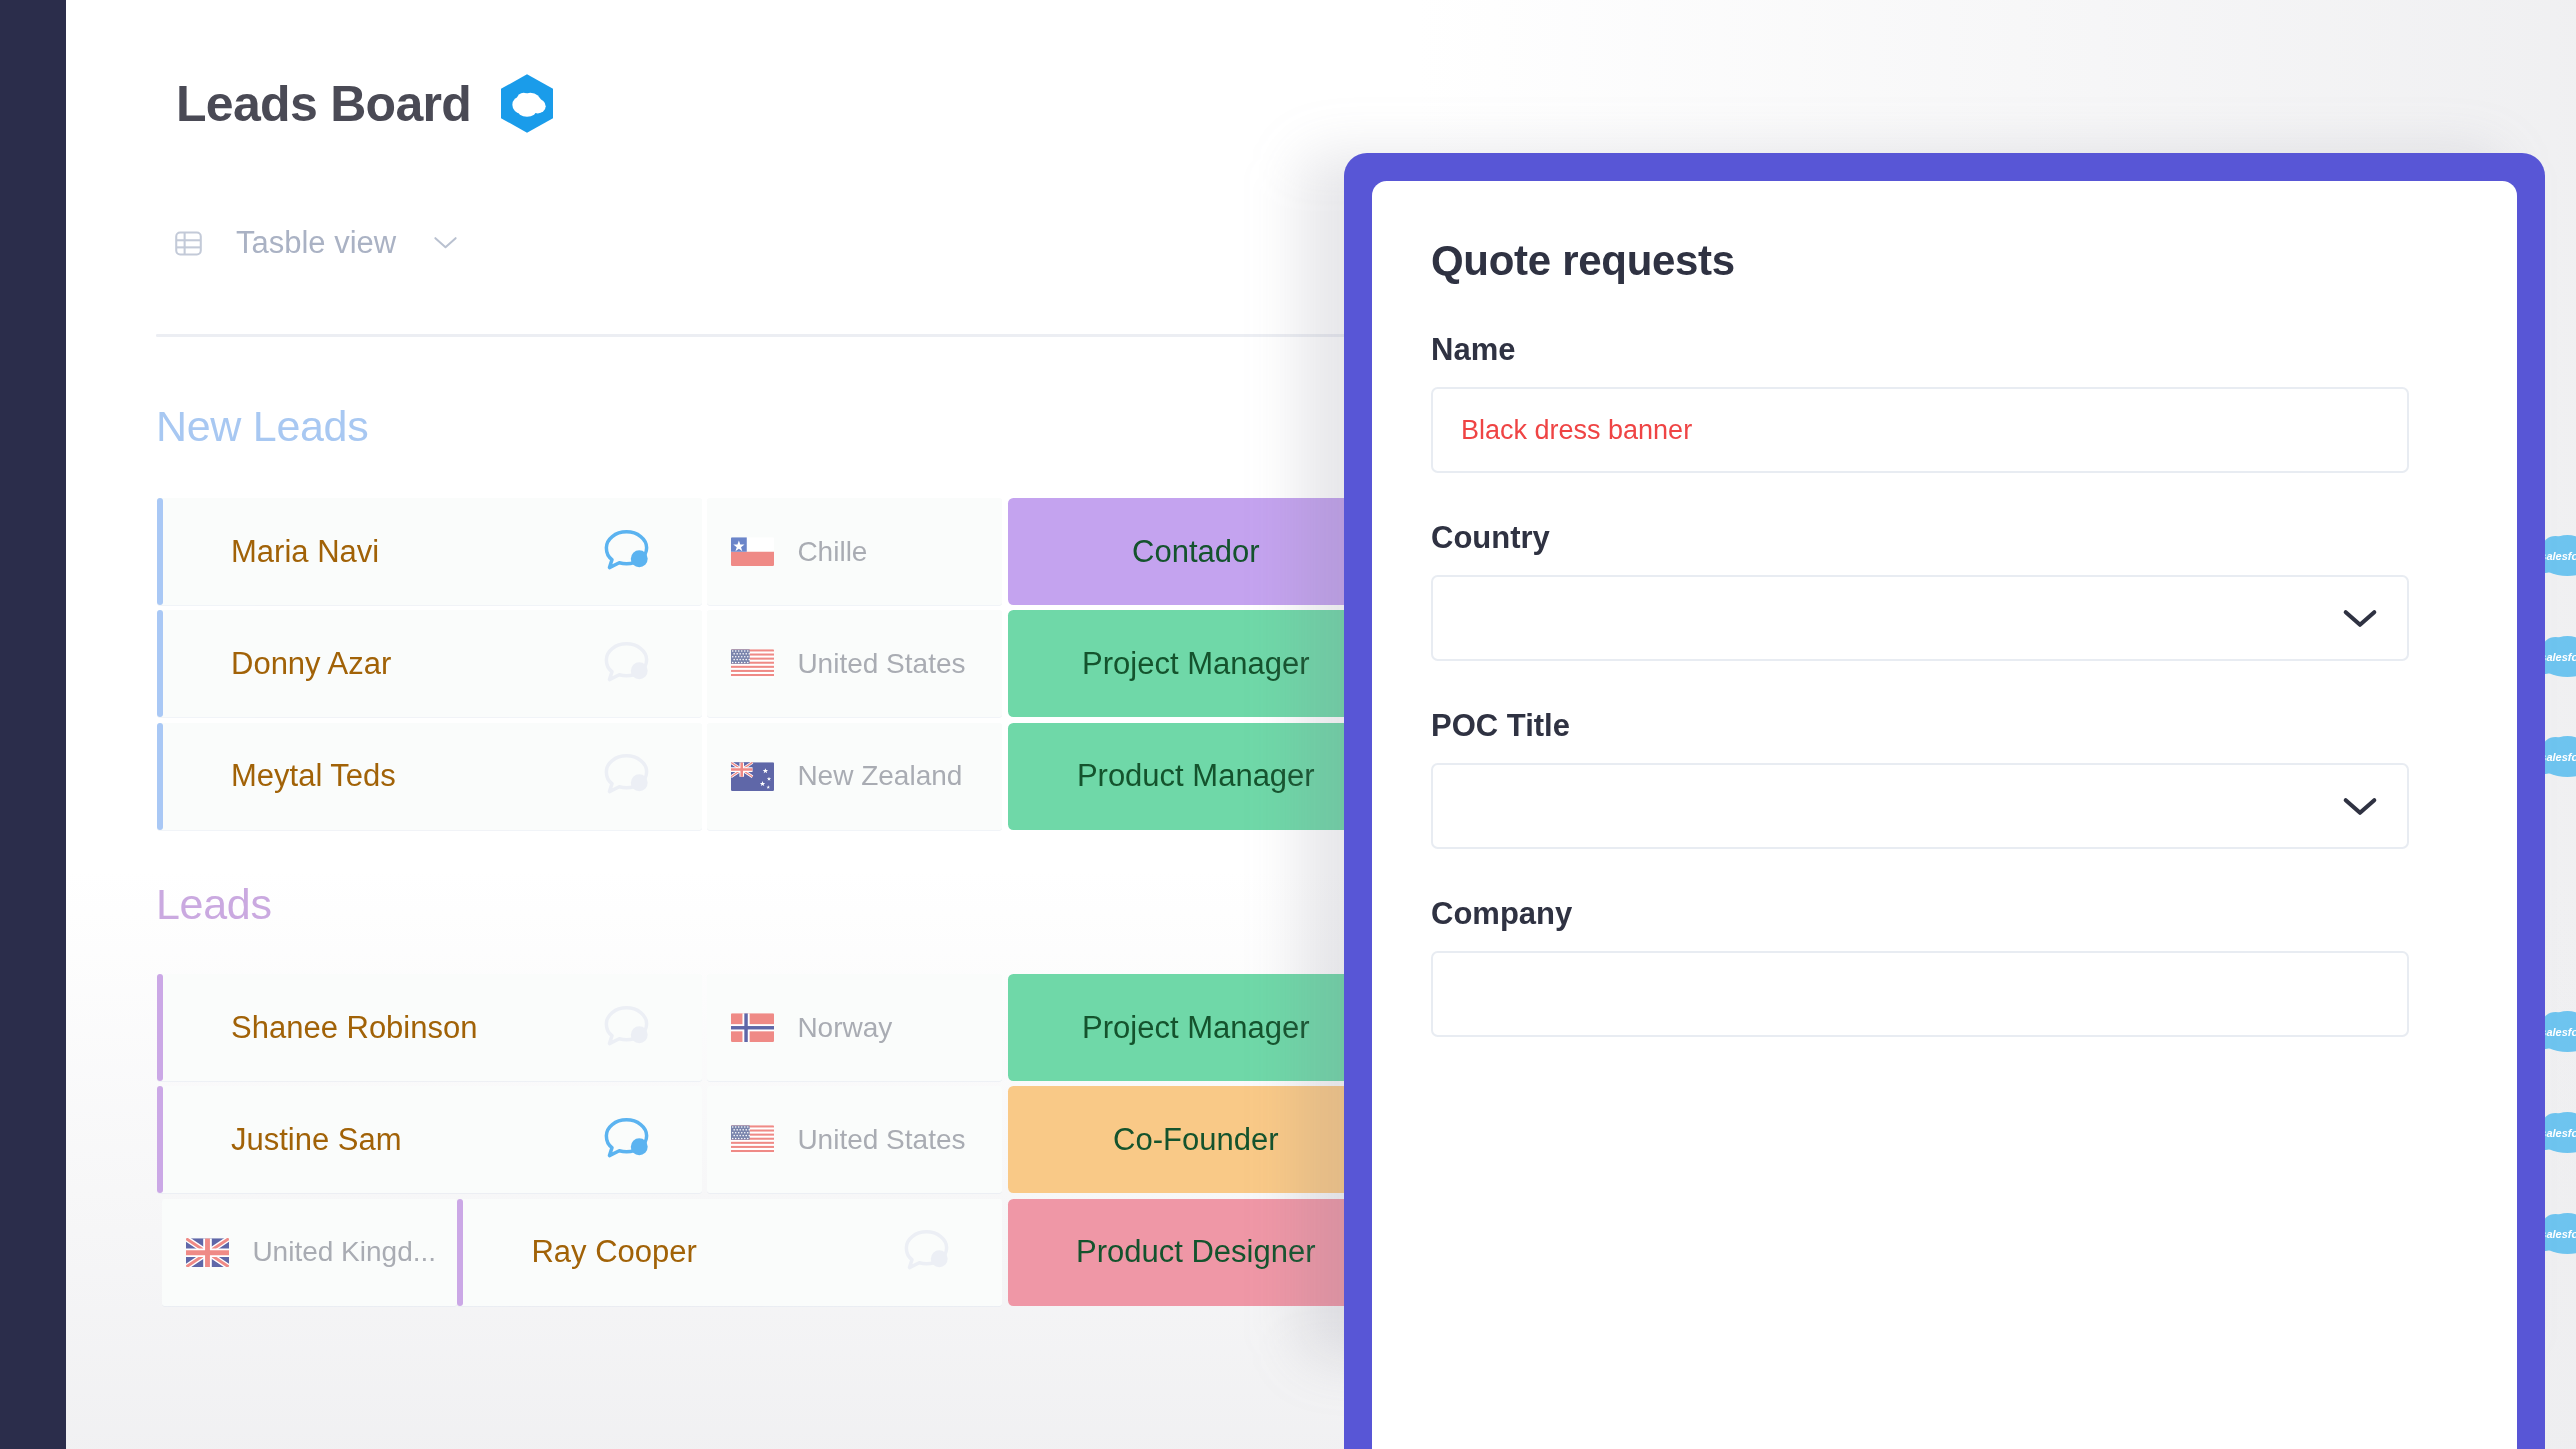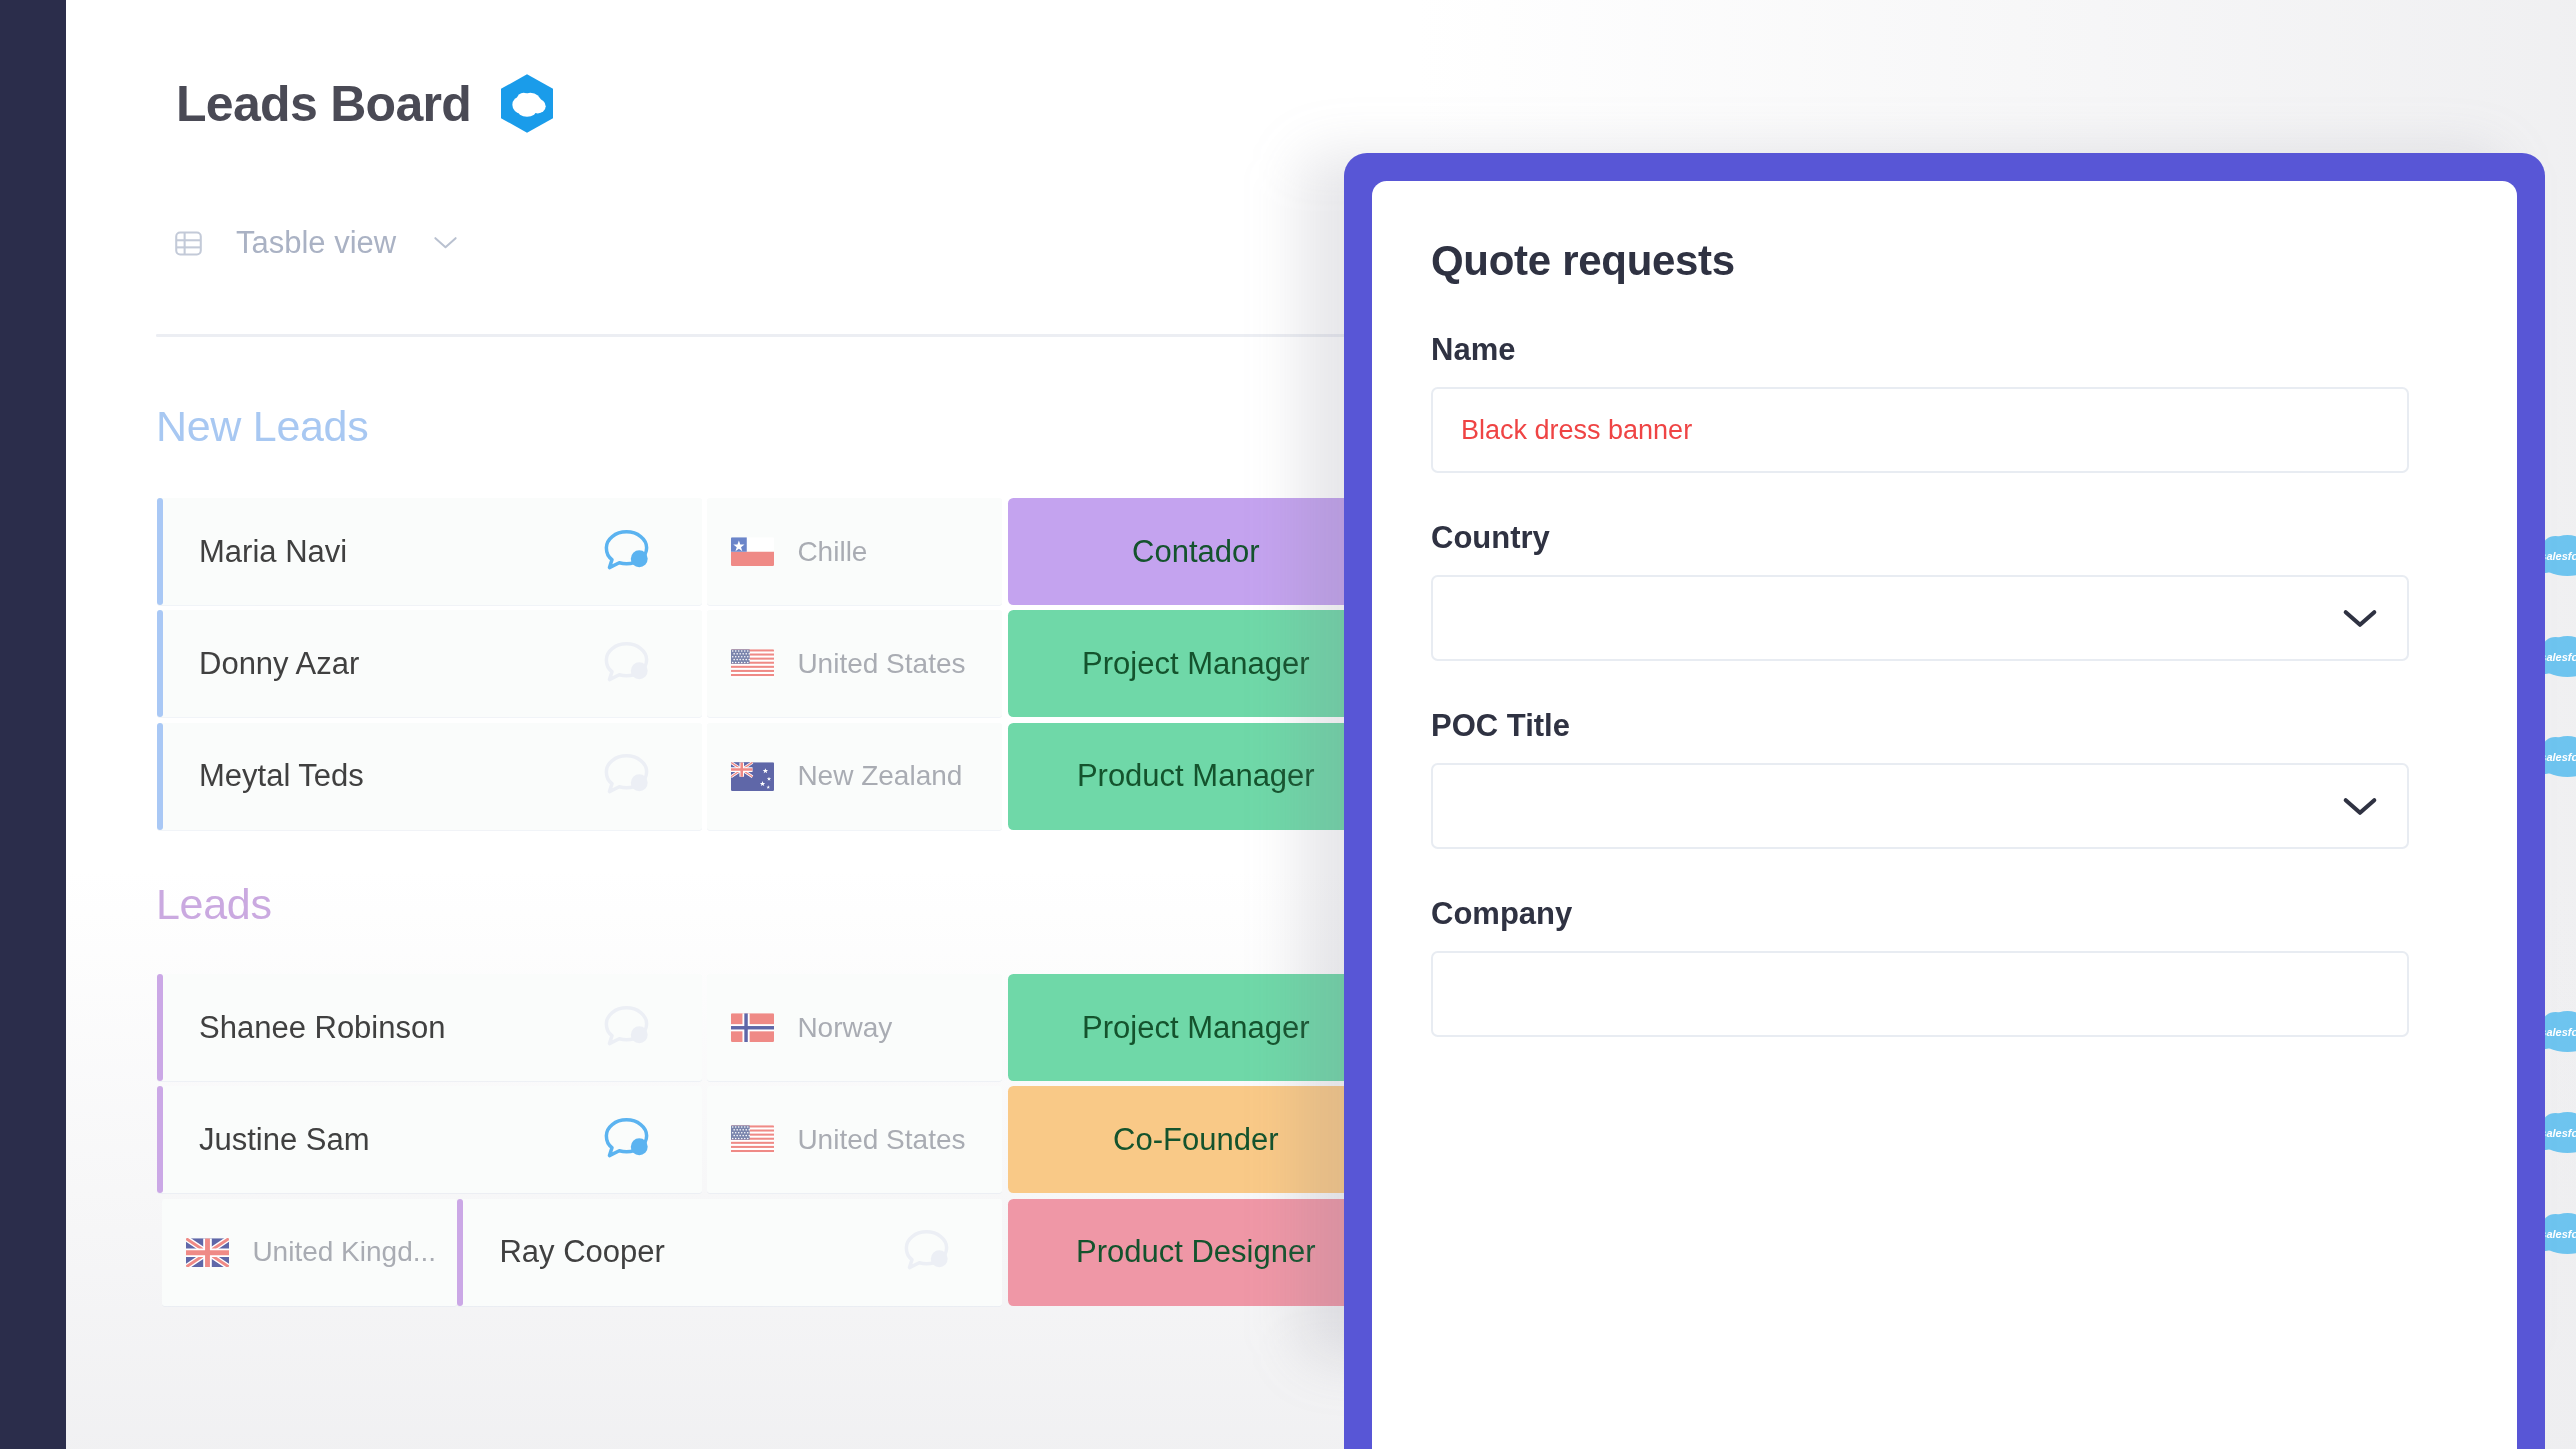--- a/index.html
+++ b/index.html
@@ -65,21 +65,21 @@
     box-shadow:0 0.7px 0 rgba(222,228,236,.55);
   }
   .cell-name{ width:545px; padding-left:42px; }
   .row-accent{
     position:absolute; left:0; top:0; width:6px; height:100%;
     border-radius:3.4px;
   }
   .accent-blue{ background:#a9c8f5; }
   .accent-purple{ background:#cba8e6; }
 
-  .name-text{ font-size:31px; color:#404040; font-weight:400; }
+  .name-text{ font-size:31px; color:#a16207; font-weight:400;margin-left:32px; }
   .bubble{ position:absolute; right:50px; top:50%; transform:translateY(-50%); width:51px; height:47px; }
 
   .cell-country{ width:295px; padding-left:24px; margin-left:5.4px; gap:23px; }
   .flag{ width:43px; height:29.5px; flex:none; border-radius:1.3px; overflow:hidden; }
   .country-text{ font-size:28px; color:#a9acb3; white-space:nowrap; }
 
   .cell-role{
     margin-left:5.4px; width:376px; border-radius:5.4px;
     justify-content:center; box-shadow:none;
     overflow:hidden;

